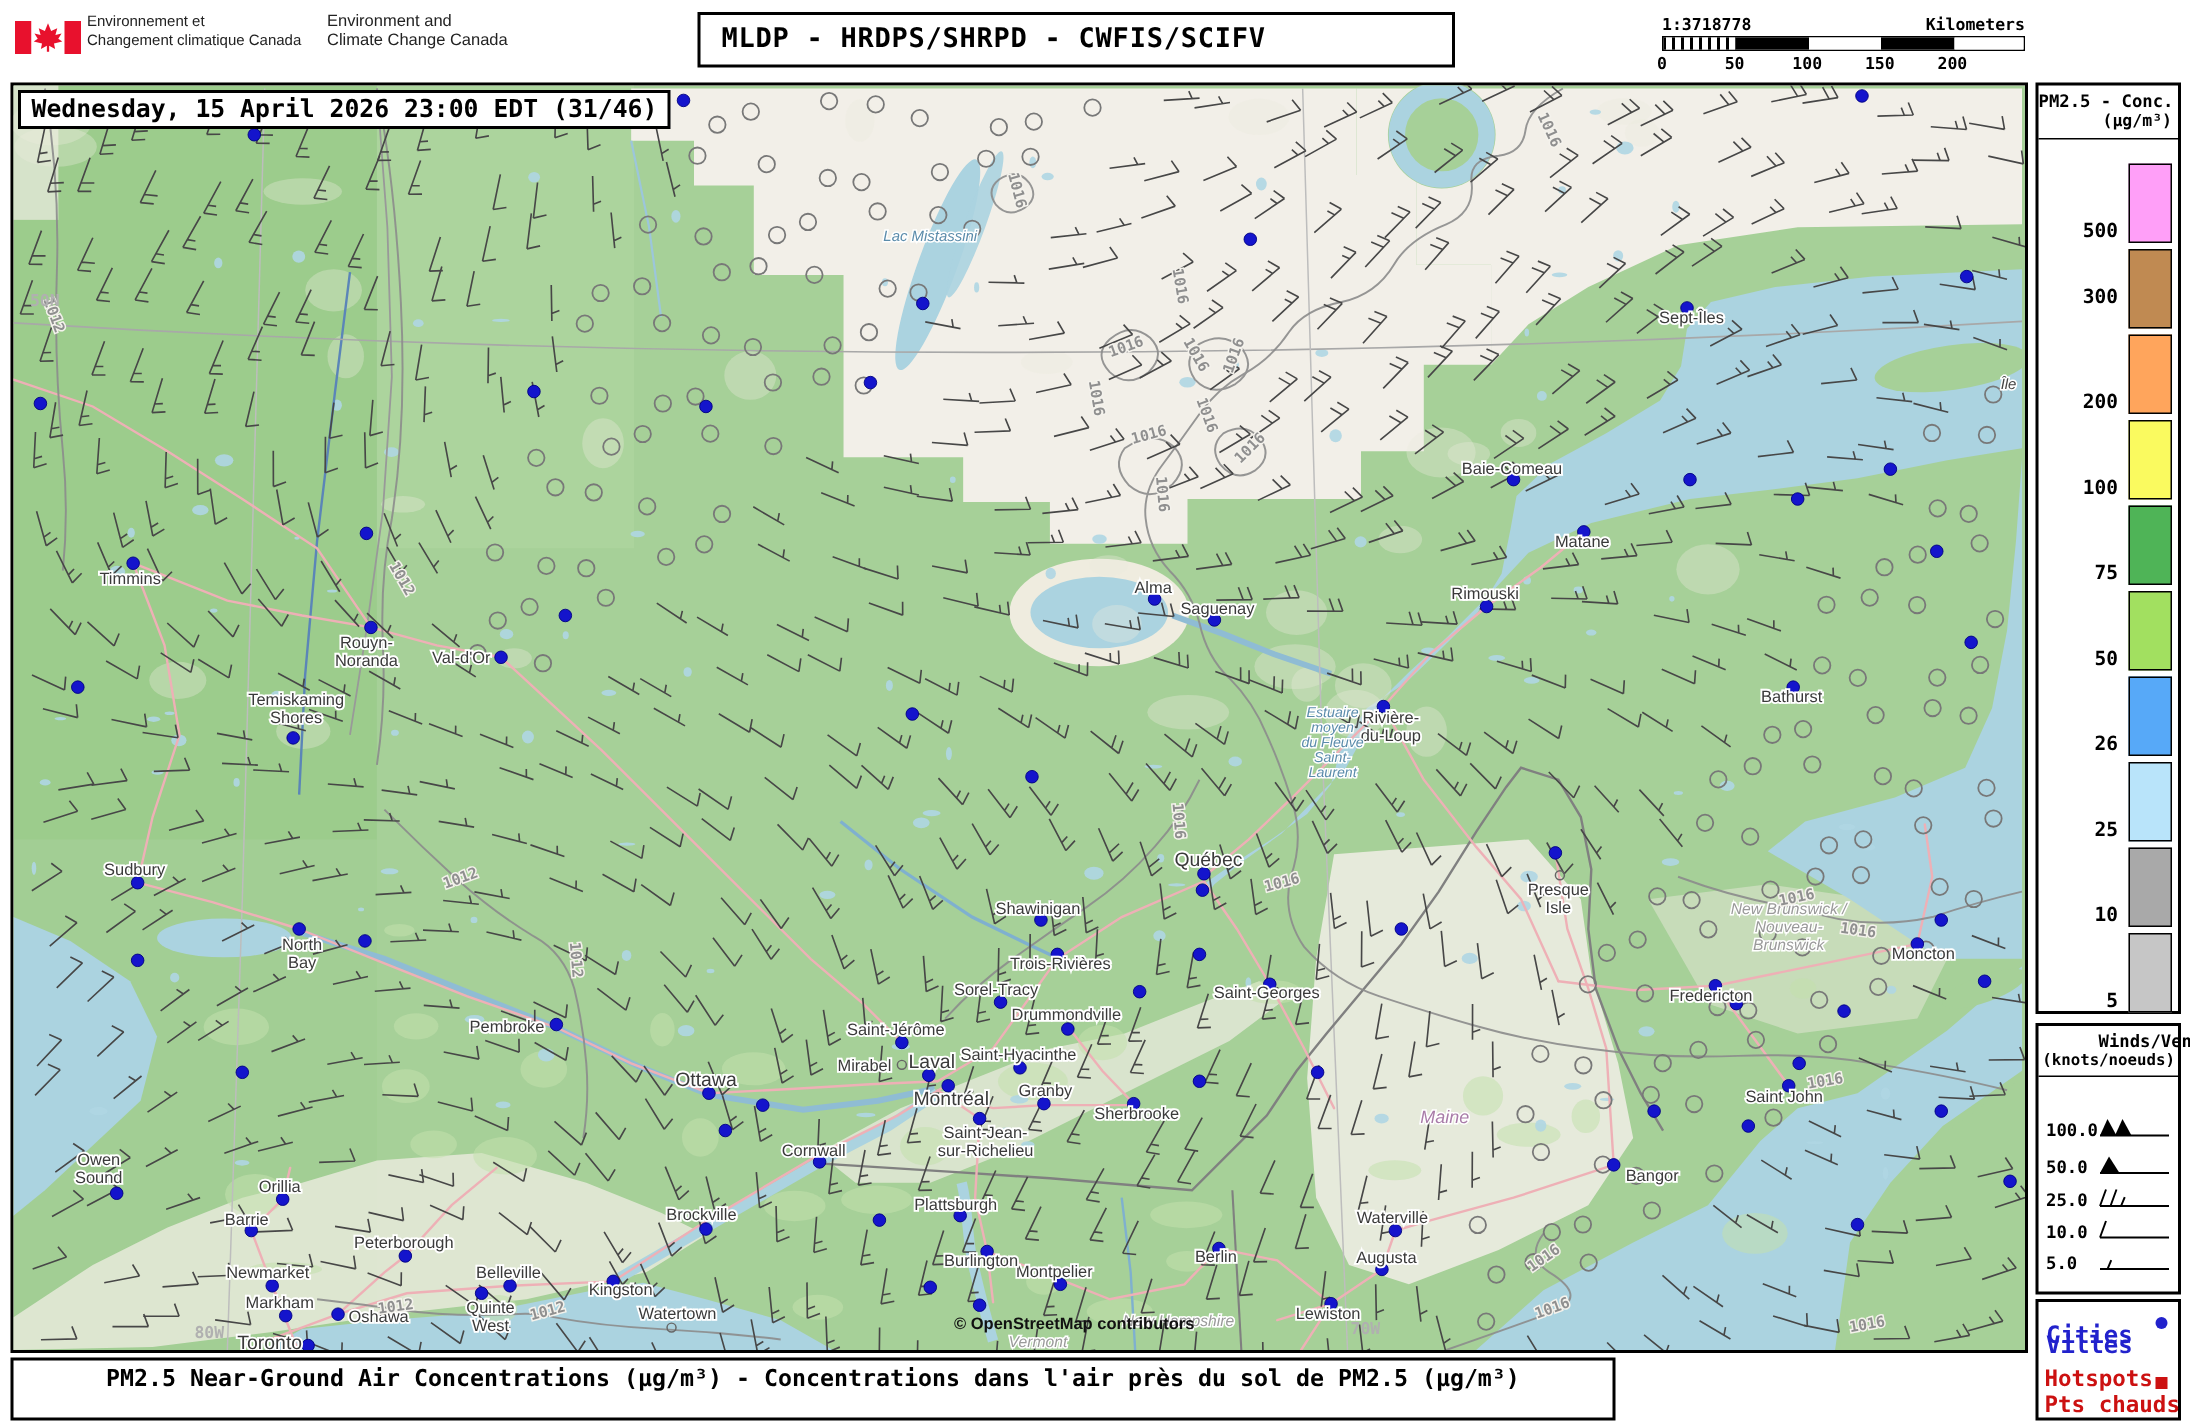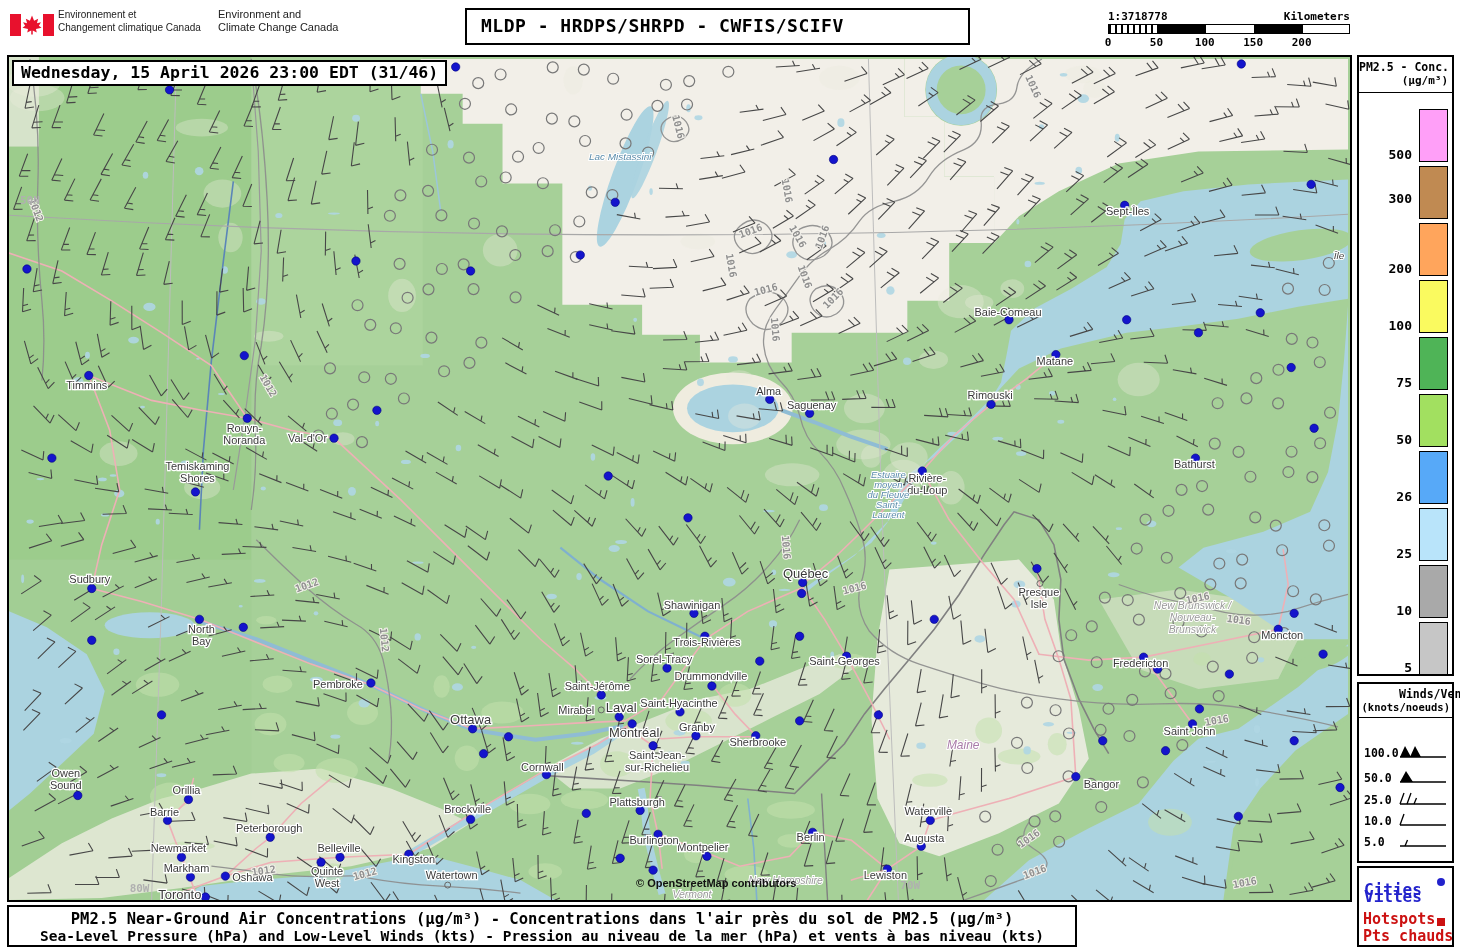--- a/index.html
+++ b/index.html
@@ -1480,14 +1480,13 @@
   <div id="mk-cities">Cities</div>
   <div id="mk-villes">Villes</div>
   <div id="mk-hot">Hotspots</div>
   <div id="mk-pts">Pts chauds</div>
   <span id="mk-dot"></span>
   <span id="mk-sq"></span>
 </div>
 
 <div id="caption">
   <div id="cap1">PM2.5 Near-Ground Air Concentrations (µg/m³) - Concentrations dans l'air près du sol de PM2.5 (µg/m³)</div>
-  <div id="cap2">Sea-Level Pressure (hPa) and Low-Level Winds (kts) - Pression au niveau de la mer (hPa) et vents à bas niveau (kts)</div>
 </div>
 
 </body></html>

